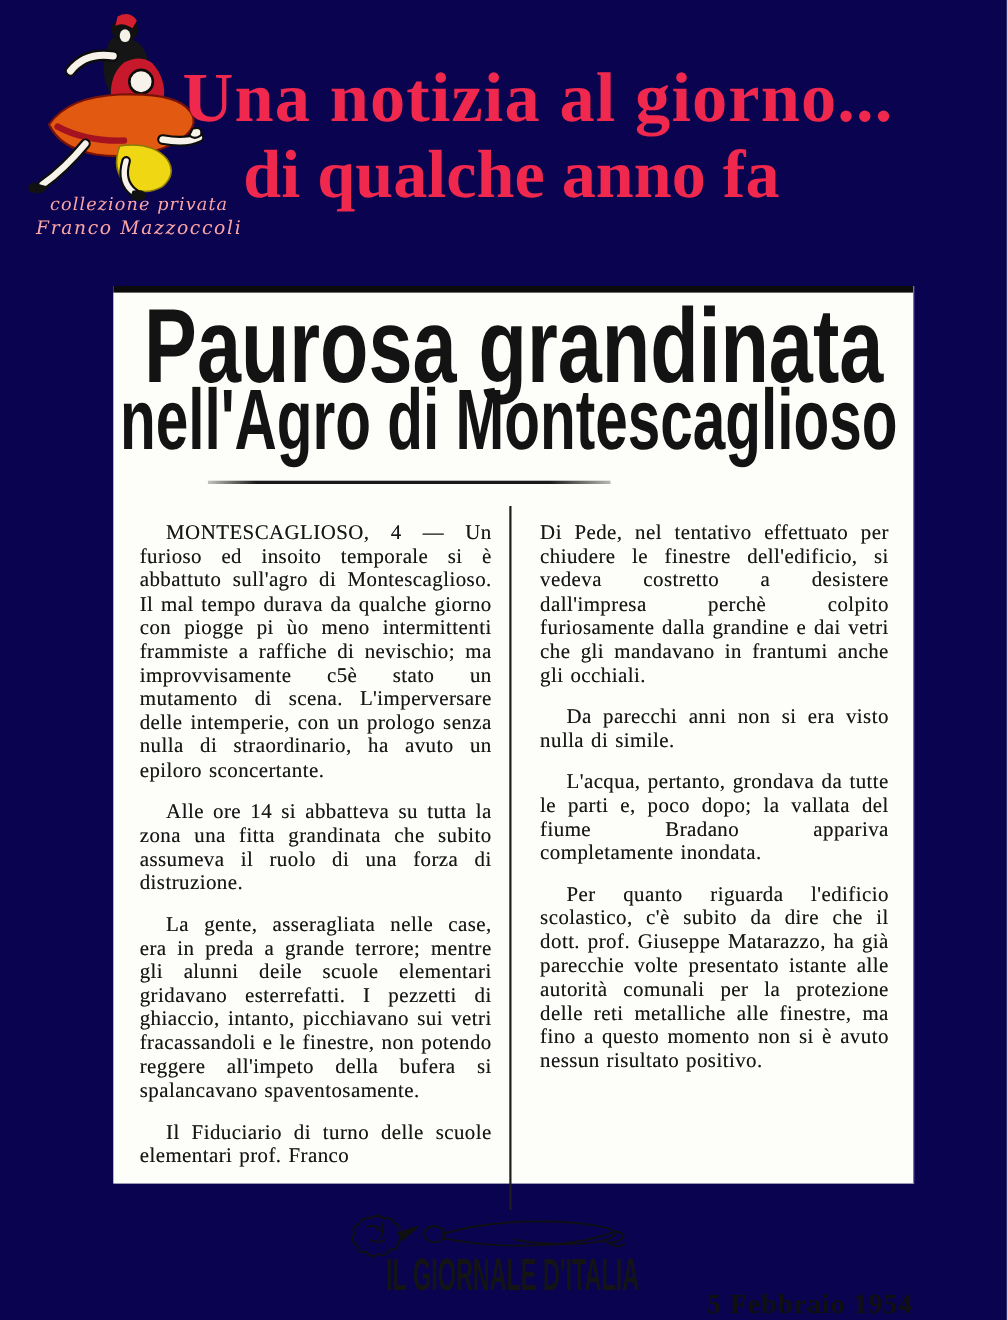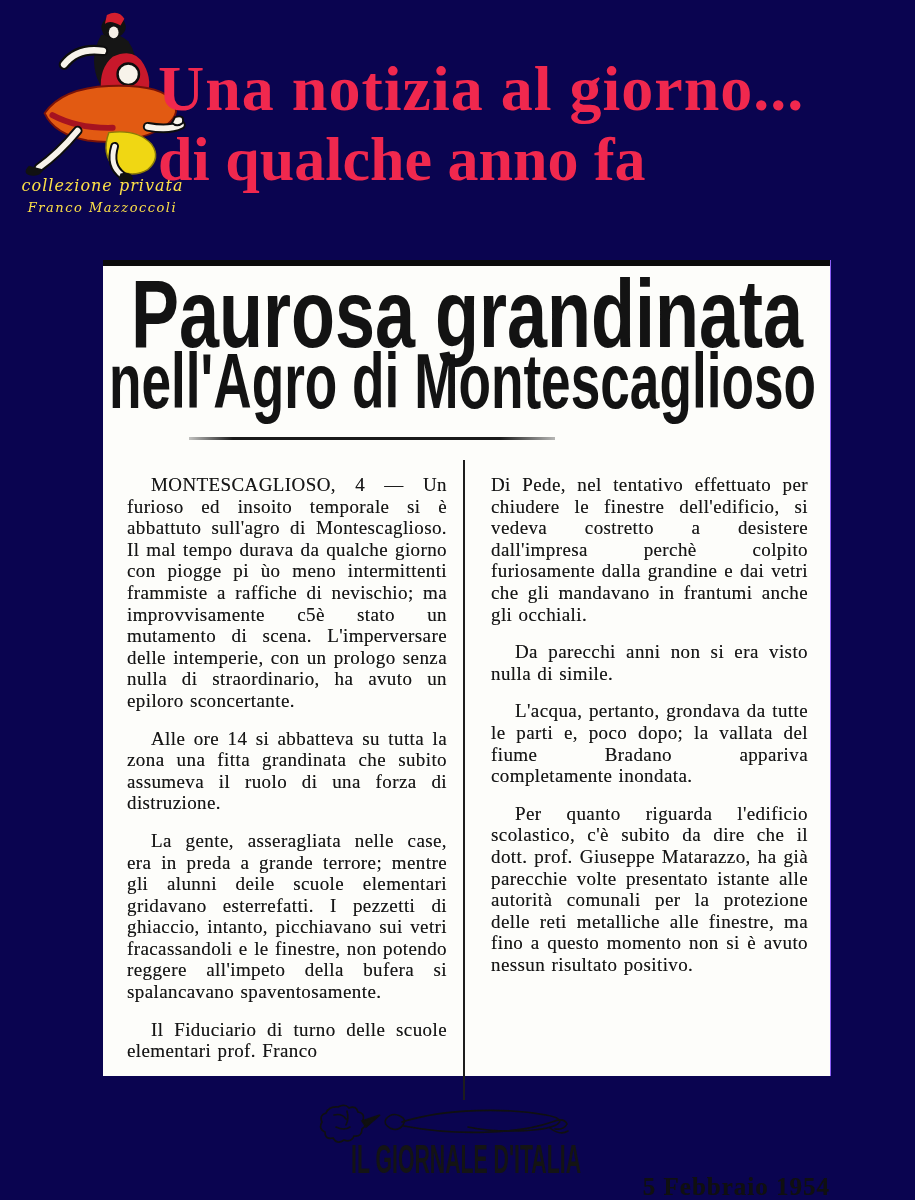--- a/index.html
+++ b/index.html
@@ -3,27 +3,27 @@
 <meta charset="utf-8">
 <style>
   html,body{margin:0;padding:0;background:#0a0450;}
   .stage{
     position:relative;width:915px;height:1200px;overflow:hidden;
     background:#0a0450;font-family:"Liberation Serif",serif;
   }
   
   .dancers{position:absolute;left:18px;top:12px;width:168px;height:180px;}
   .credit{
-    position:absolute;left:0;top:176px;width:205px;text-align:center;
-    color:#fde047;font-family:"DejaVu Serif",serif;font-style:italic;
+    position:absolute;left:24px;top:176px;width:205px;text-align:center;
+    color:#fca5a5;font-family:"DejaVu Serif",serif;font-style:italic;
   }
   .credit-1{font-size:16px;line-height:20px;letter-spacing:1px;}
-  .credit-2{font-size:13px;line-height:24px;letter-spacing:1.5px;}
+  .credit-2{font-size:17px;line-height:24px;letter-spacing:1.5px;}
   .banner-title{
-    position:absolute;left:158px;top:56px;width:662px;text-align:left;
+    position:absolute;left:158px;top:56px;width:662px;text-align:center;
     color:#f0284e;font-weight:bold;
   }
   .banner-title .t1{font-size:64px;line-height:66px;letter-spacing:1px;white-space:nowrap;}
   .banner-title .t2{font-size:62px;line-height:74px;padding-right:48px;white-space:nowrap;}
   
   .clipping{
     position:absolute;left:103px;top:260px;width:727px;height:816px;
     background:#fdfdfa;border-right:1px solid #8b5cf6;
   }
   .scan-edge{position:absolute;left:0;top:0;width:100%;height:6px;background:#0b0b0b;}

